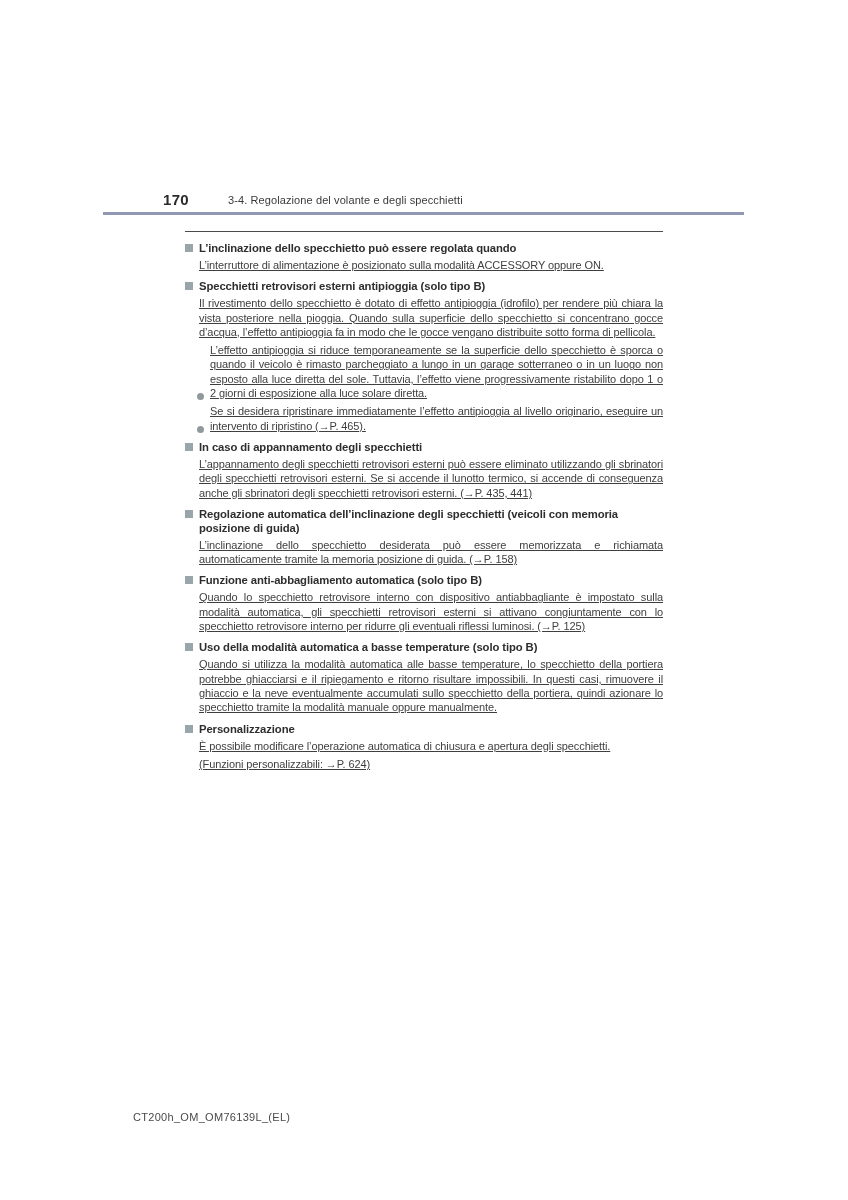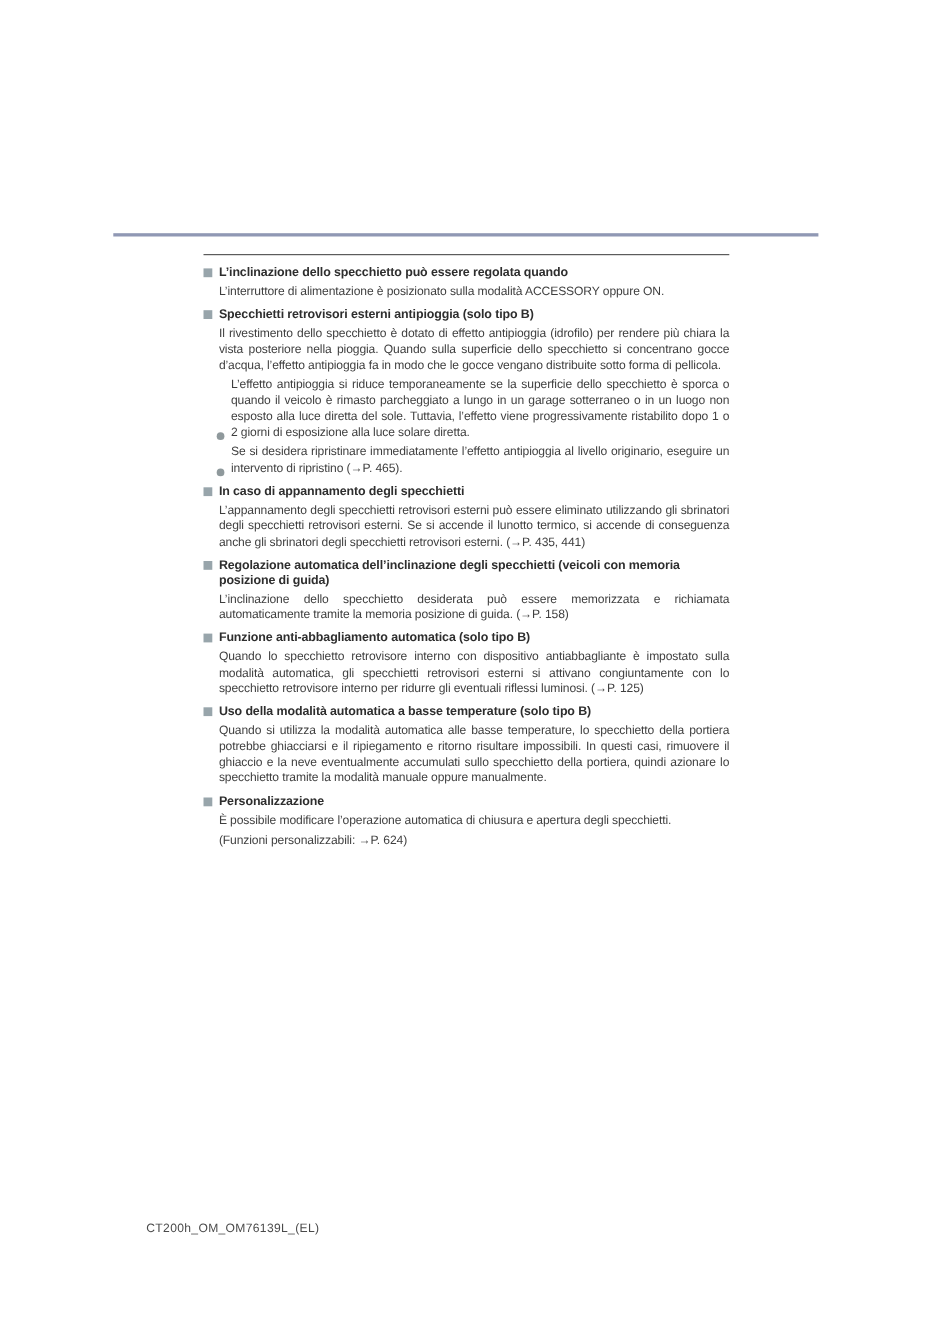--- a/index.html
+++ b/index.html
@@ -39,21 +39,21 @@
   .heading-row {
     display: flex; align-items: flex-start;
     padding: 3px 0 2px 0;
     font-weight: bold; font-size: 11.3px; line-height: 14px; color: #2e2e2e; justify-content: space-between;
   }
   .sq {
     flex: 0 0 auto; width: 8px; height: 8px; margin: 3px 6px 0 0;
     background: var(--square-bullet, #98a5ab);
   }
   .heading-text { flex: 1 1 auto; }
-  .sec-body { margin-left: 14px; }
+  .sec-body { margin-left: 14px; text-decoration: underline; }
   .para {
     text-align: justify; margin: 1px 0 4px 0;
   }
   .bullet-row {
     display: flex; align-items: flex-end; margin: 4px 0 4px -2px;
   }
   .dot {
     flex: 0 0 auto; width: 7px; height: 7px; border-radius: 50%;
     margin: 3.5px 6px 0 0;
     background: var(--circle-bullet, #8f999c);
@@ -64,20 +64,24 @@
   .doc-code {
     position: absolute; left: 133px; top: 1072px;
     font-size: 11px; color: #4a4a4a; letter-spacing: 0.3px; margin-top: 39px;
   }
 </style>
 </head>
 <body>
 
 <div class="page">
 
+  <header class="page-header">
+    <span class="page-num">170</span>
+    <span class="chapter">3-4. Regolazione del volante e degli specchietti</span>
+  </header>
 
   <div class="header-rule"></div>
 
   <main class="content">
     <div id="sections">
   <section class="sec">
     <div class="heading-row">
       <span class="sq"></span>
       <span class="heading-text">L’inclinazione dello specchietto può essere regolata quando</span>
     </div>

